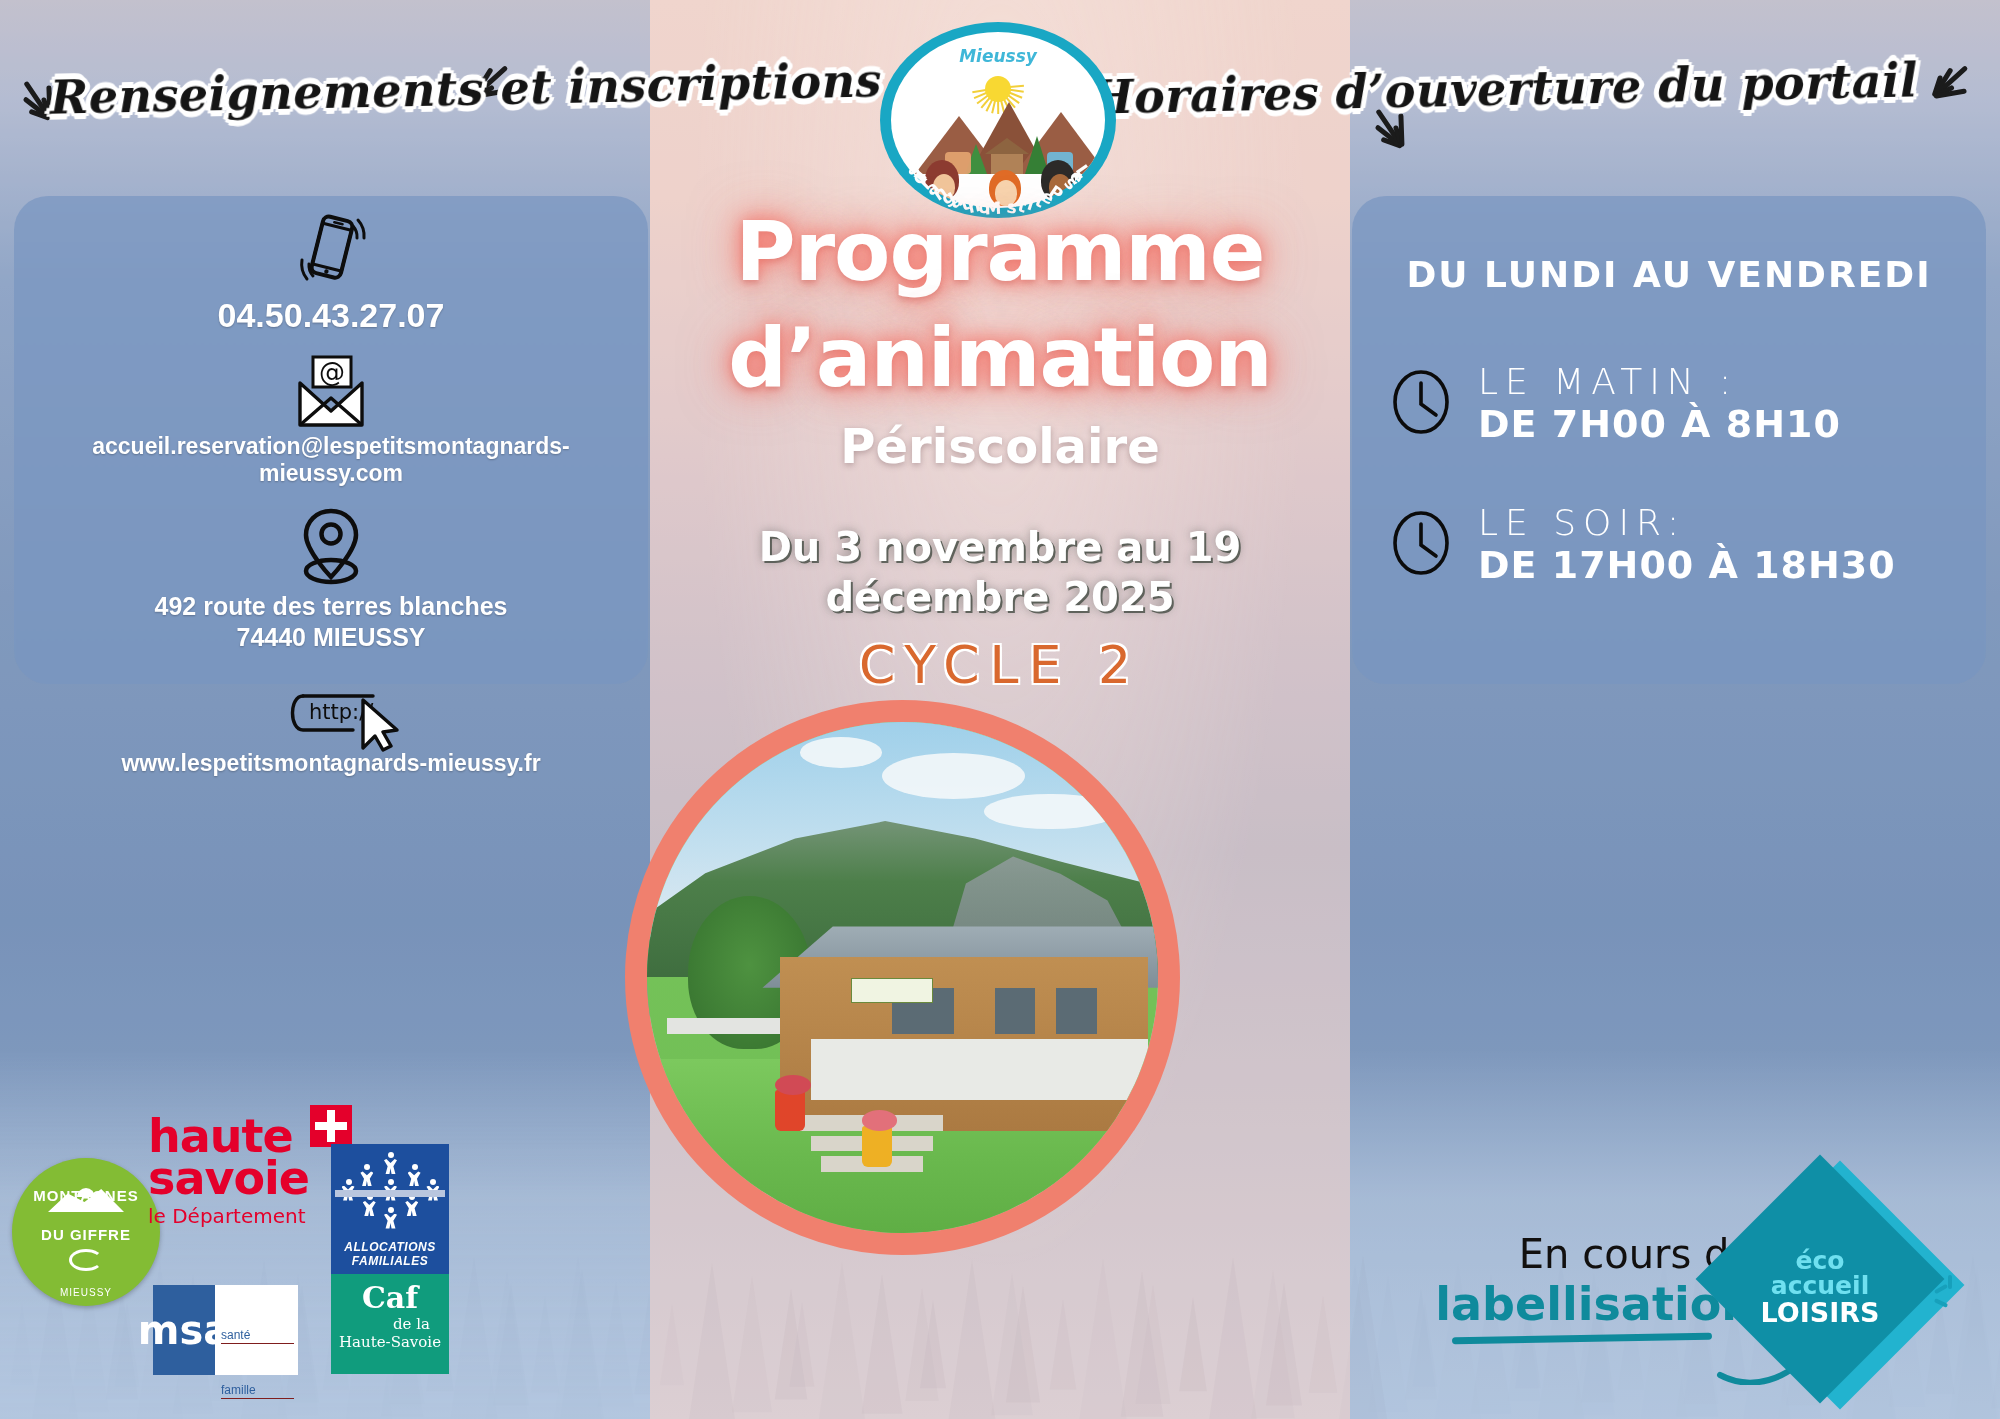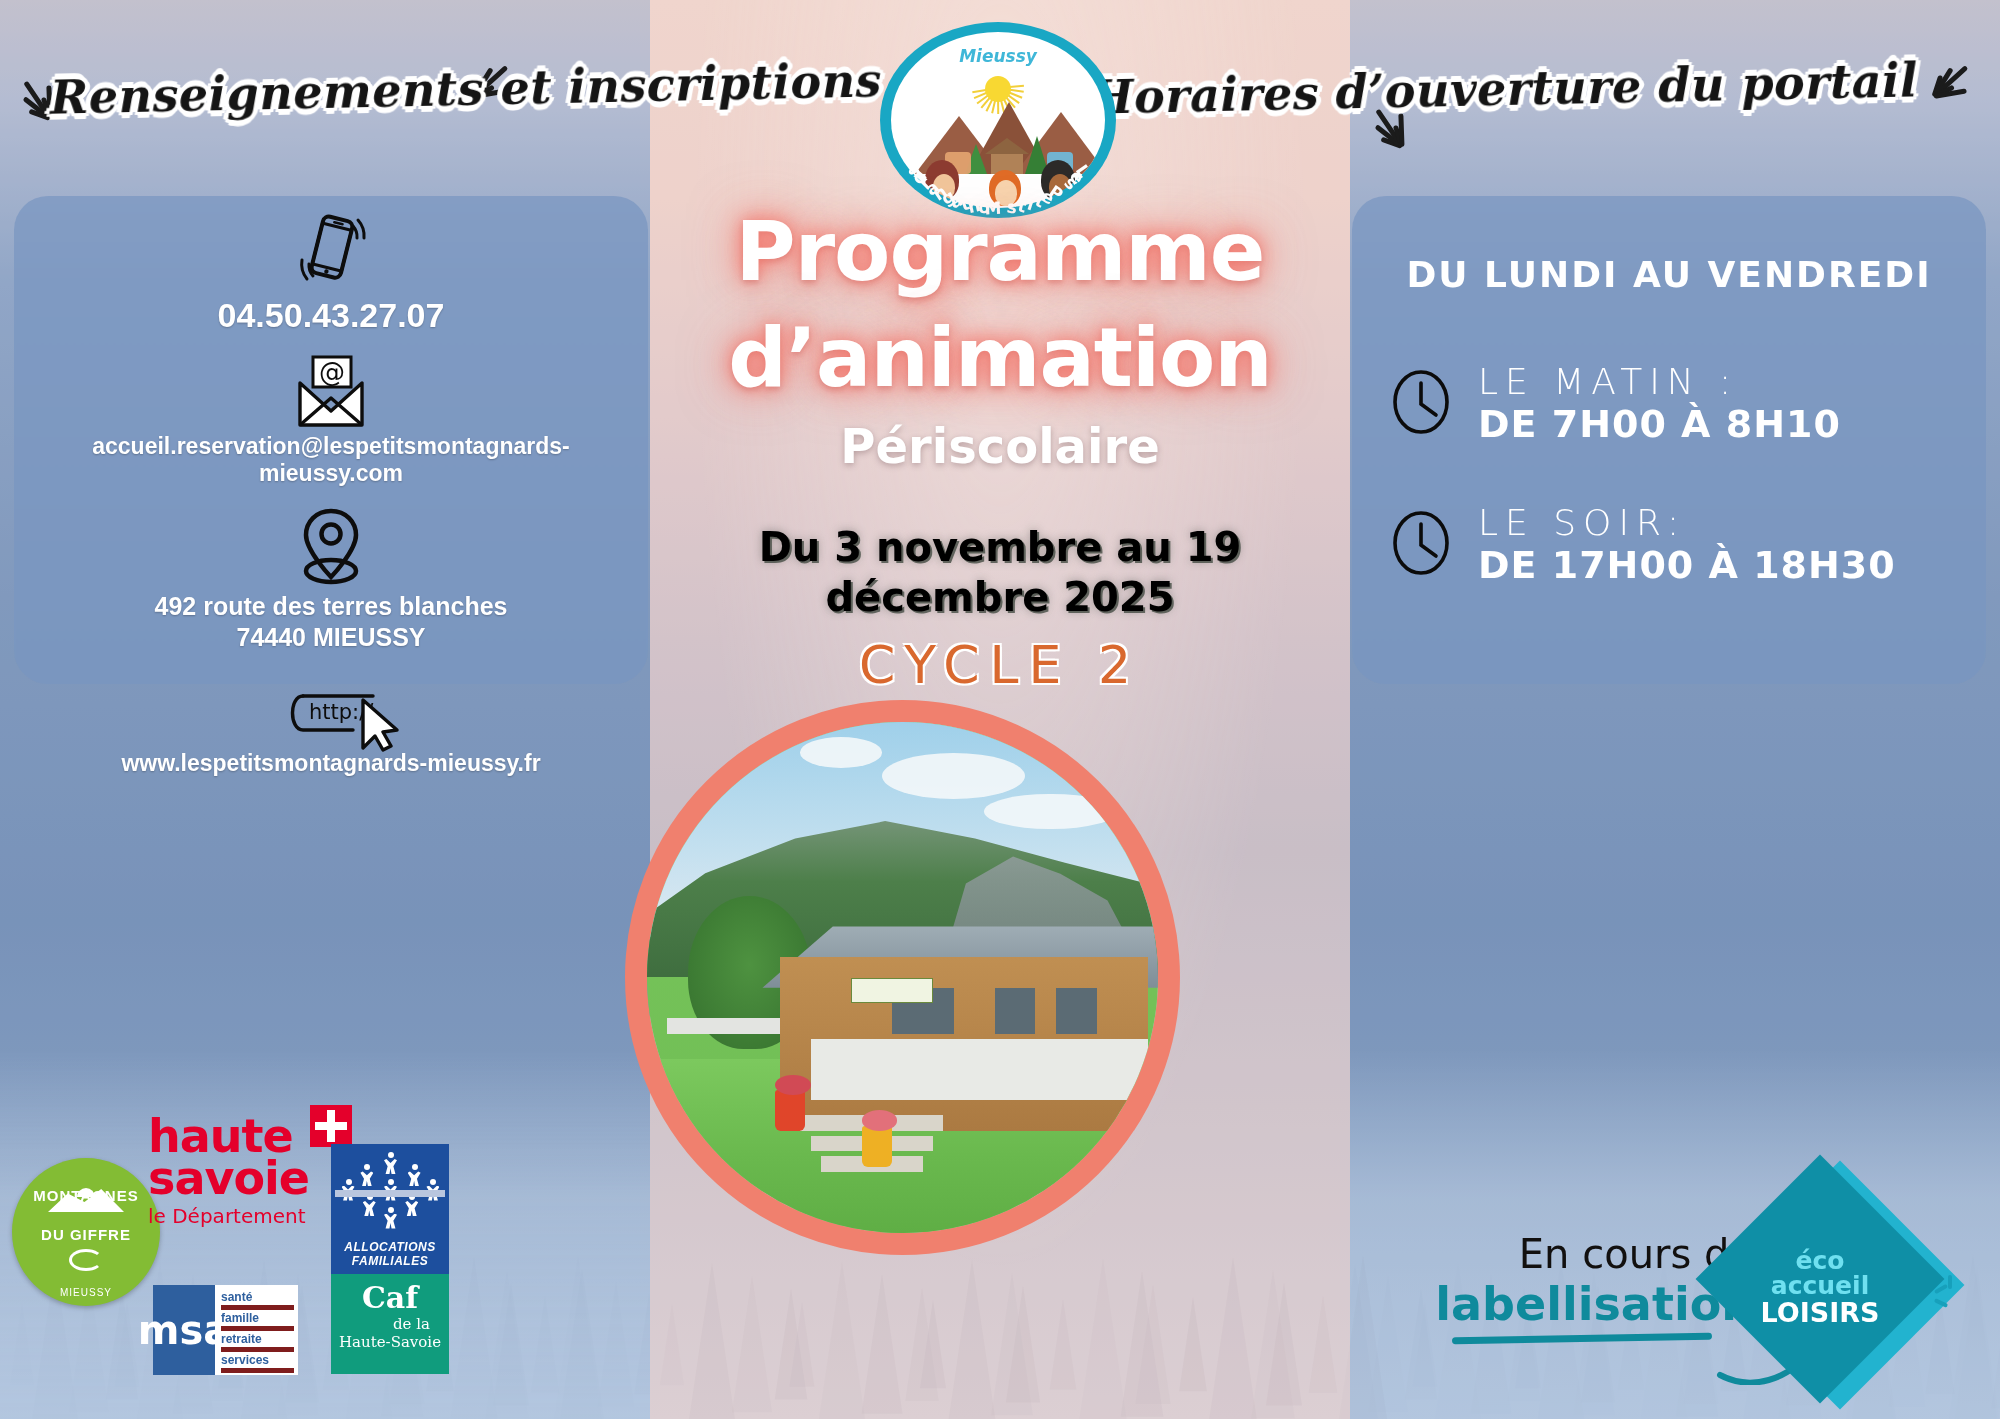--- a/index.html
+++ b/index.html
@@ -130,21 +130,21 @@
   }
   .sub-title {
     position:absolute; left:650px; width:700px; text-align:center;
     font-family:"DejaVu Sans", sans-serif;
     font-weight:bold; color:#fff; font-size:48px;
     text-shadow:0 2px 6px rgba(120,90,95,.45);
   }
   .date-line {
     position:absolute; left:650px; width:700px; text-align:center;
     font-family:"DejaVu Sans", sans-serif;
-    font-weight:bold; color:#000000; font-size:40px; line-height:1.35;
+    font-weight:bold; color:#ffffff; font-size:40px; line-height:1.35;
     text-shadow:2px 2px 0 rgba(60,70,60,.75), 0 0 10px rgba(50,60,55,.4);
   }
   .cycle-line {
     position:absolute; left:650px; width:700px; text-align:center;
     font-family:"DejaVu Sans", sans-serif;
     font-size:52px; letter-spacing:10px; font-weight:400;
     color:#d9682e;
     text-shadow:
       -2px -2px 0 #fff, 2px -2px 0 #fff, -2px 2px 0 #fff, 2px 2px 0 #fff;
   }
@@ -263,22 +263,22 @@
 
   .msa {
     position:absolute; left:153px; top:1285px; width:145px; height:90px;
     background:#fff; display:flex;
   }
   .msa-mark { width:62px; background:#2e5f9e; color:#fff;
               font-weight:bold; font-size:40px; line-height:.8;
               display:flex; align-items:center; justify-content:center;
               font-family:"DejaVu Sans", sans-serif; }
   .msa-words { flex:1; padding:4px 4px 4px 6px; }
-  .msa-words div { font-size:12px; font-weight:bold; color:#2e5f9e;
-                   border-bottom:5px solid #7f1d1d; padding:1px 0; }
+  .msa-words div { font-size:12px; font-weight:normal; color:#2e5f9e;
+                   border-bottom:1px solid #7f1d1d; padding:1px 0;margin-top:38px; }
 
   .caf { position:absolute; left:331px; top:1144px; width:118px; height:230px; }
   .caf-top { height:130px; background:#1d4f9e; position:relative;
              display:flex; flex-direction:column; align-items:center; justify-content:flex-end;
              padding-bottom:6px; }
   .caf-top .cl1, .caf-top .cl2 { color:#fff; font-size:12px; font-weight:bold;
                                  font-style:italic; letter-spacing:.5px; }
   .caf-people { position:absolute; top:8px; left:0; right:0; height:78px; }
   .caf-person { position:absolute; width:13px; height:24px; }
   .caf-person::before { content:""; position:absolute; left:4px; top:0;

